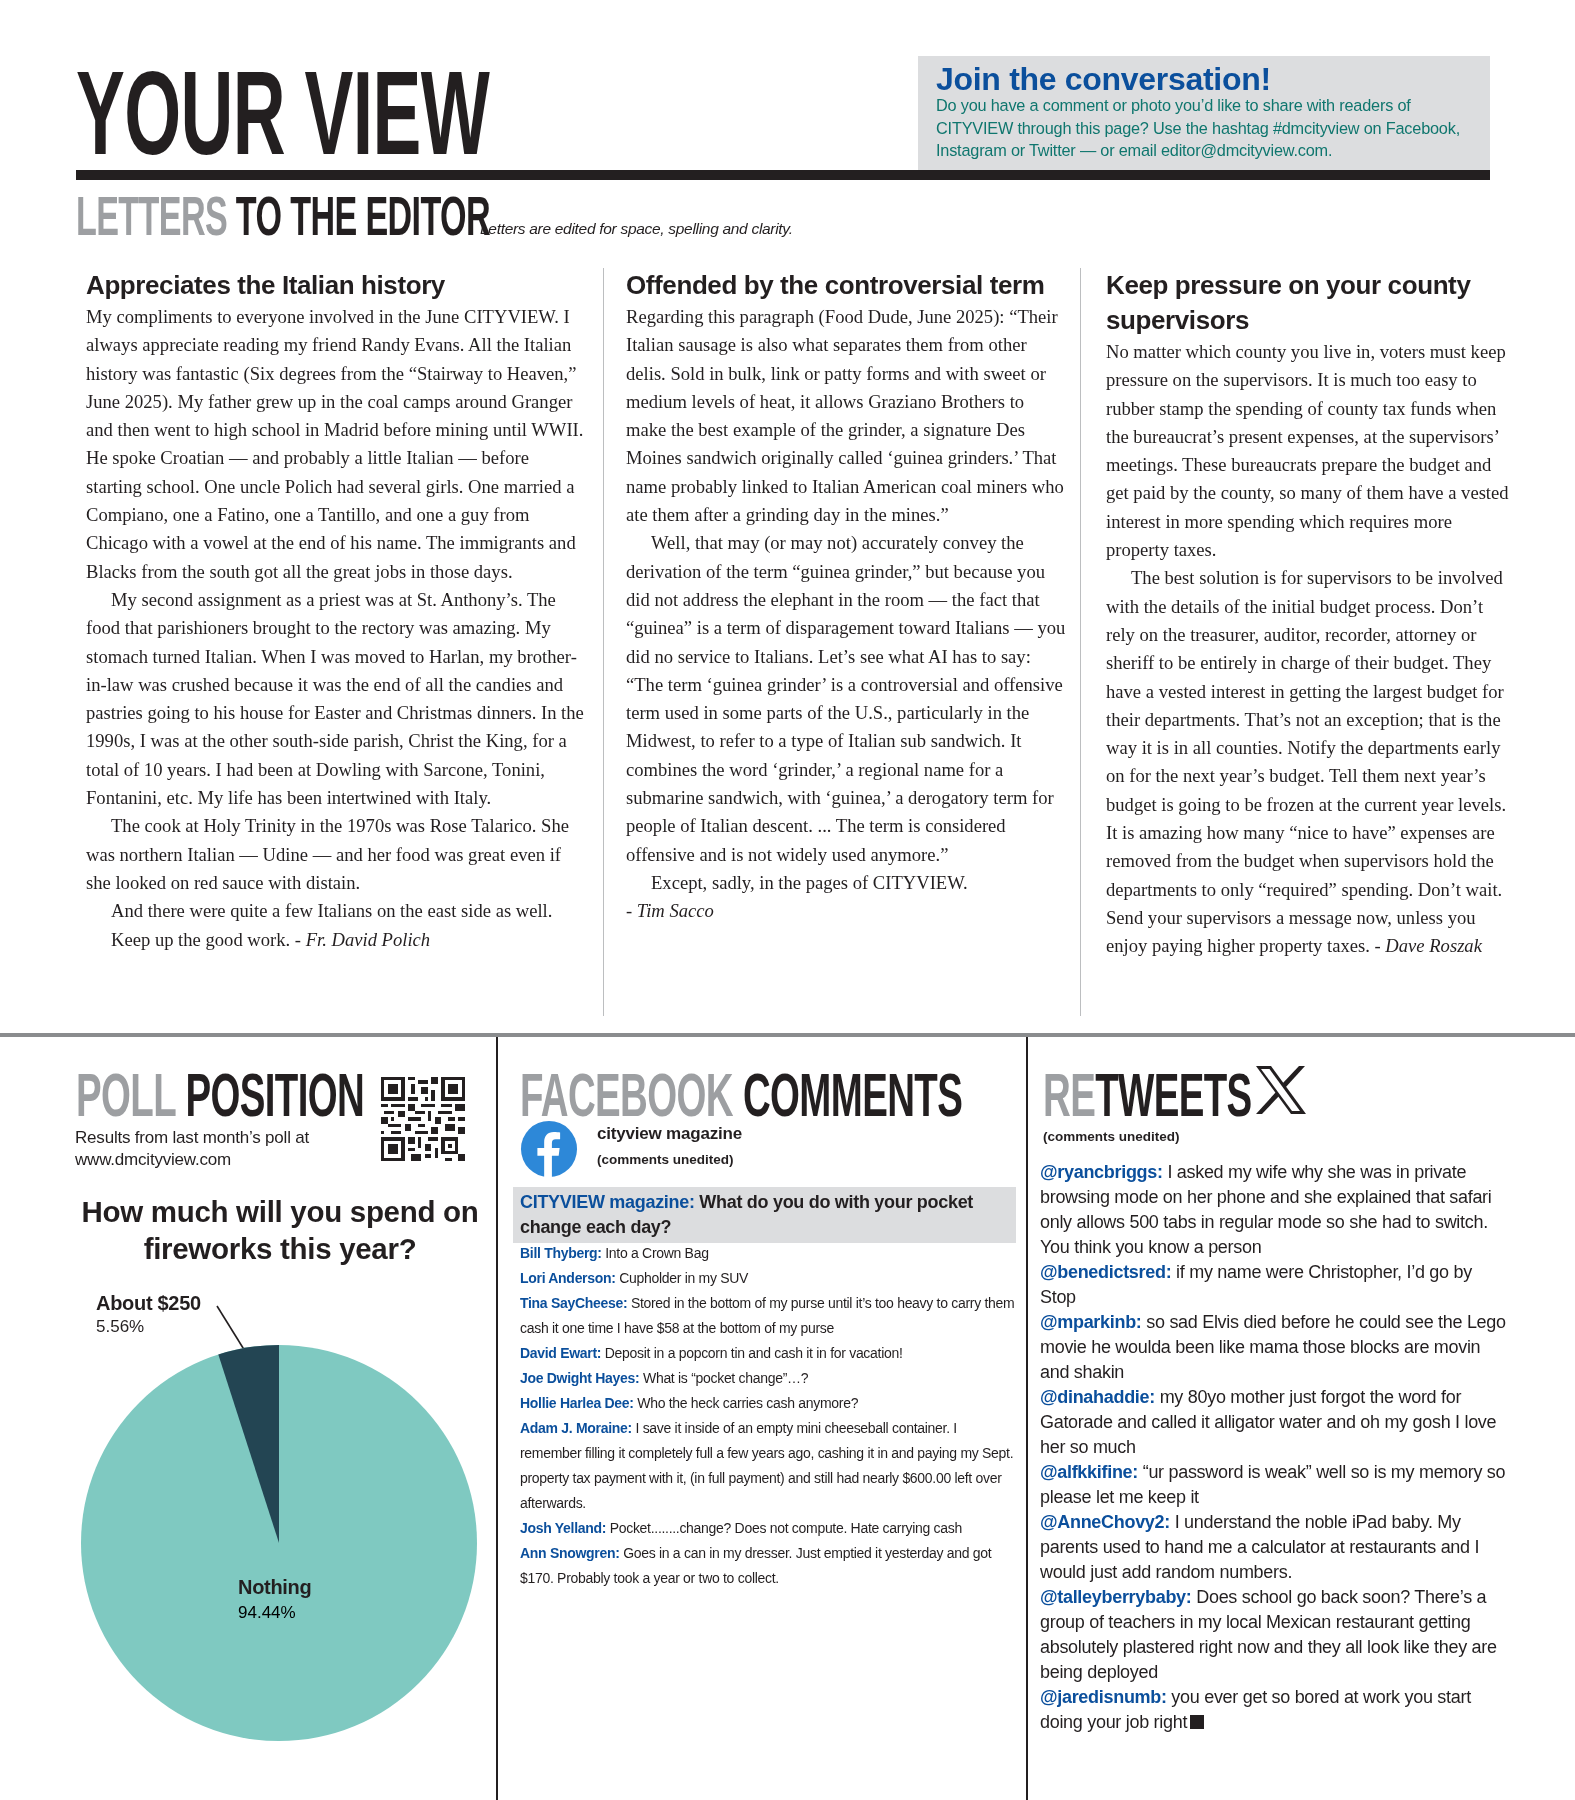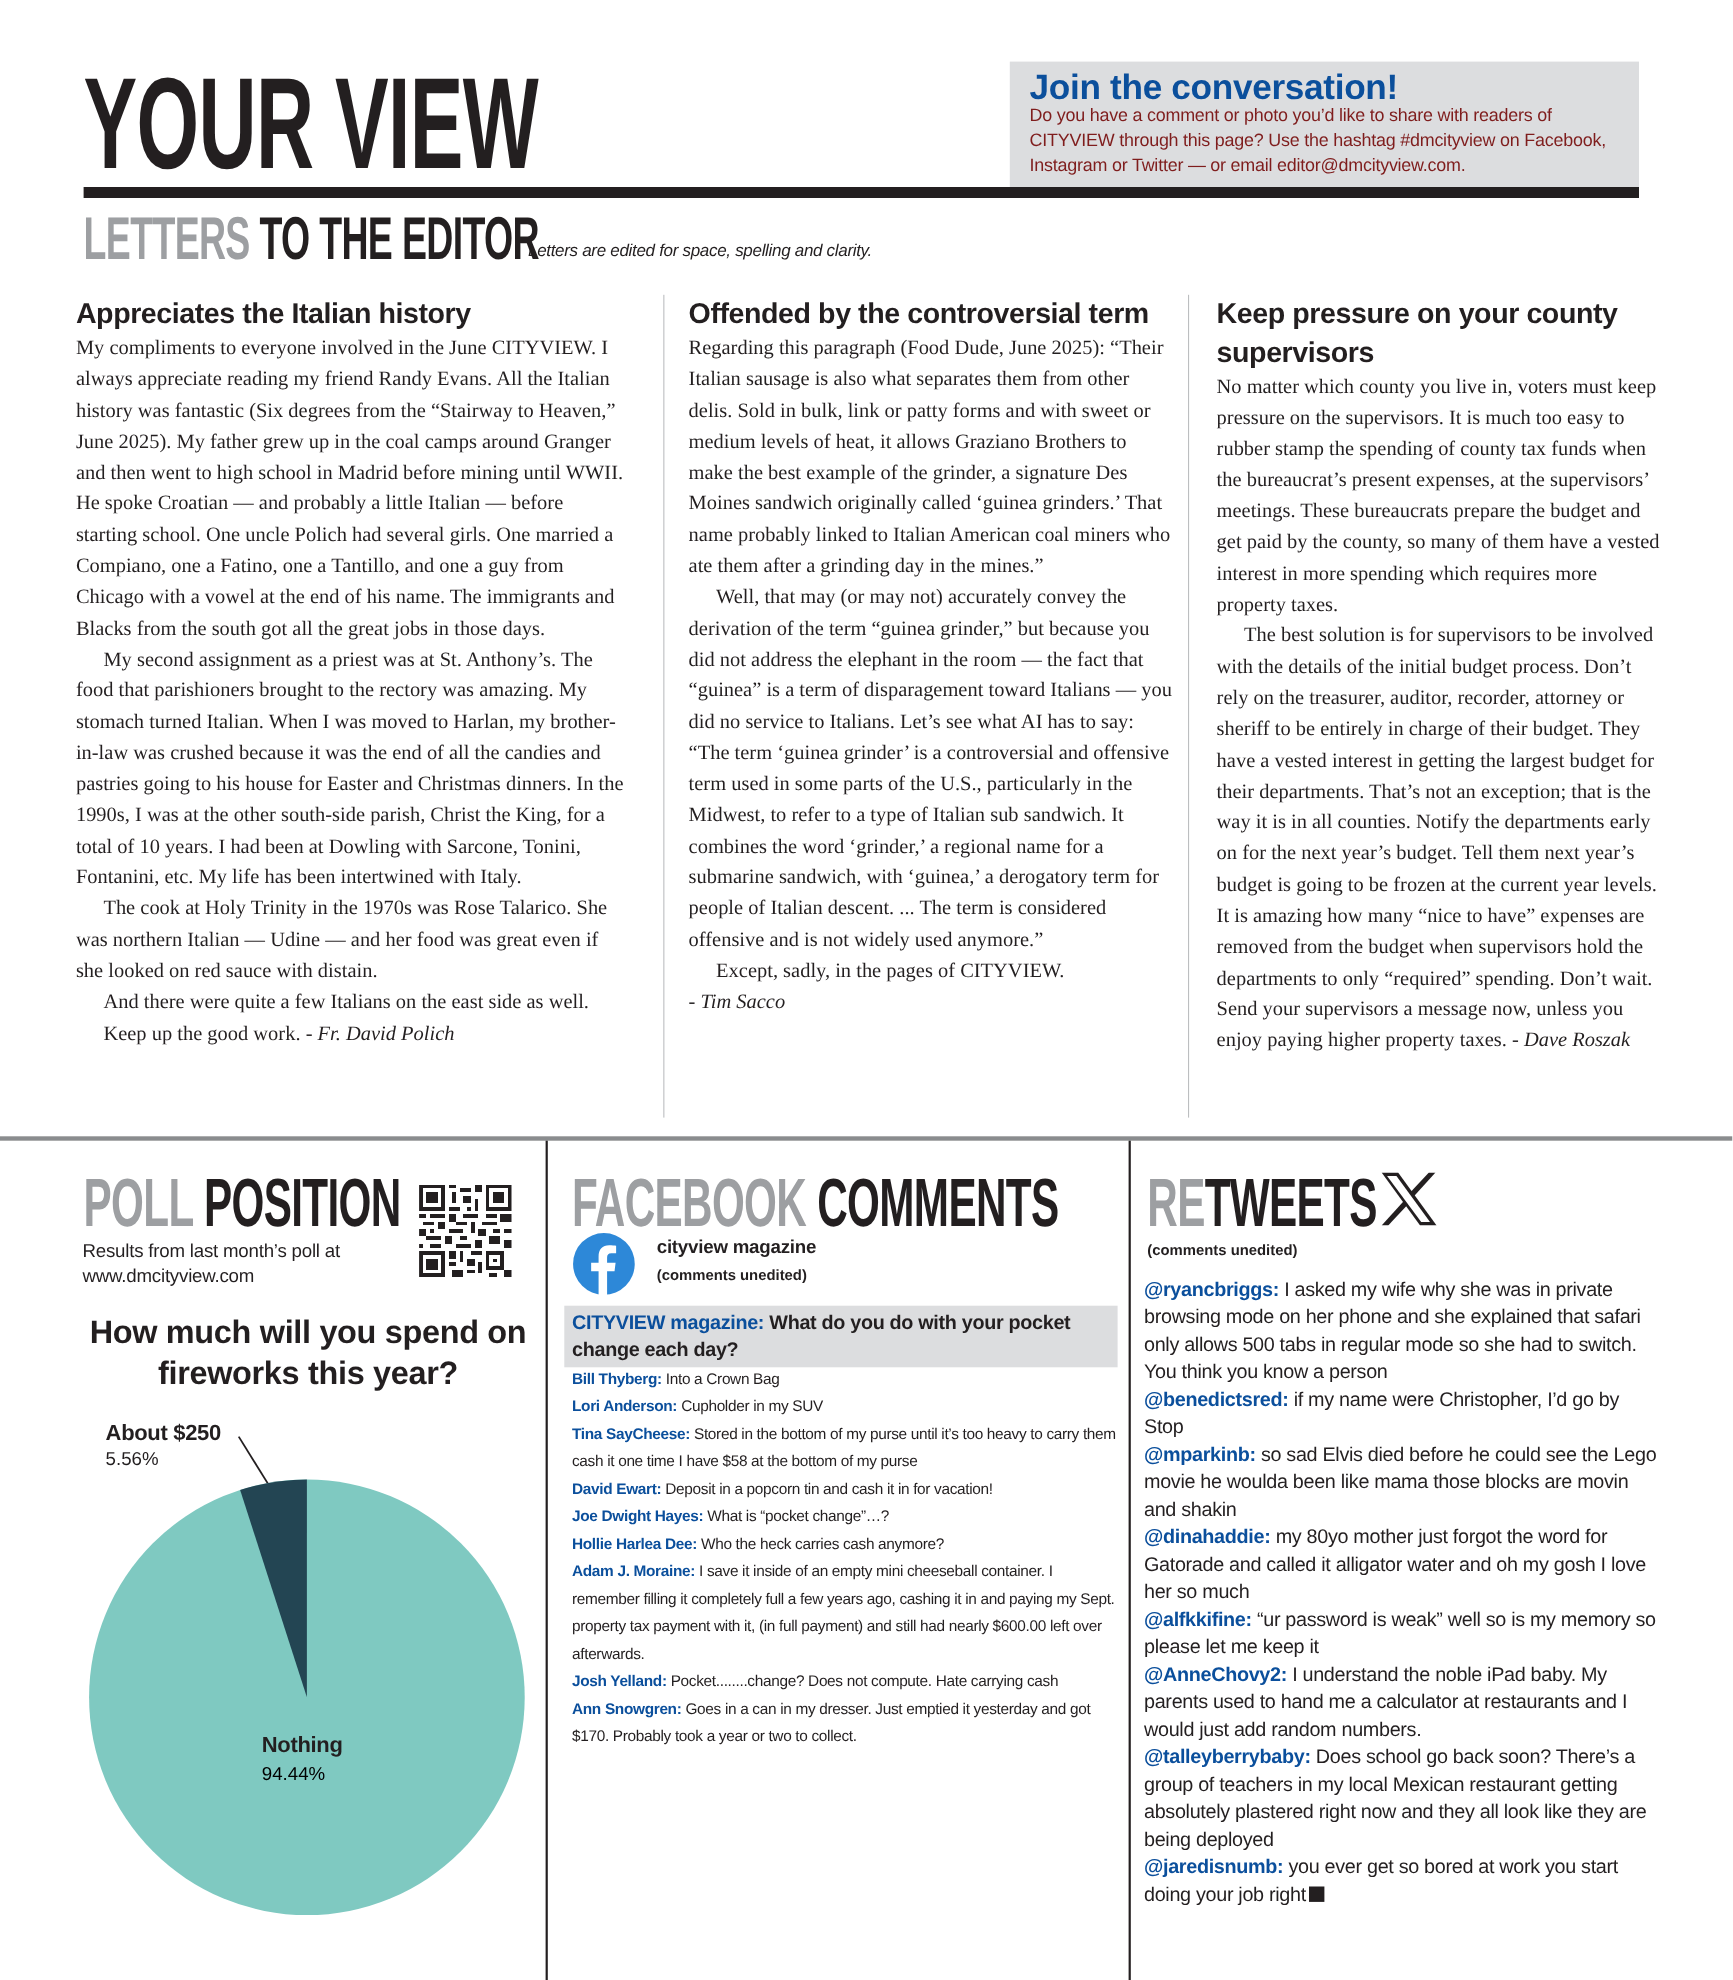--- a/index.html
+++ b/index.html
@@ -9,36 +9,36 @@
   .cond { font-family: "Liberation Sans", sans-serif; font-weight: bold; display: inline-block; transform-origin: left bottom; letter-spacing: -1px; }
   .gray { color: #9d9fa2; }
   .dark { color: #231f20; }
 
   
   #page-title { position: absolute; left: 76px; top: 58px; height: 110px; white-space: nowrap; }
   #page-title .cond { font-size: 118px; line-height: 110px; transform: scaleX(0.62); }
 
   #join-box { position: absolute; left: 918px; top: 56px; width: 572px; height: 115px; background: #dcdddf; padding: 8px 0 0 18px; }
   #join-box .join-title { font-size: 32px; font-weight: bold; color: #0b4f9c; line-height: 30px; letter-spacing: -0.3px; }
-  #join-box .join-text { font-size: 16.3px; line-height: 22.5px; color: #7f1d1d; letter-spacing: -0.2px; }
+  #join-box .join-text { font-size: 16.3px; line-height: 22.5px; color: #0f766e; letter-spacing: -0.2px; }
 
   #header-rule { position: absolute; left: 76px; top: 170px; width: 1414px; height: 10px; background: #231f20; }
 
   #letters-head { position: absolute; left: 76px; top: 190px; height: 52px; white-space: nowrap; }
   #letters-head .cond { font-size: 55px; line-height: 52px; transform: scaleX(0.62); }
   #letters-note { position: absolute; left: 480px; top: 220px; font-style: italic; font-size: 15.5px; color: #231f20; font-family: "Liberation Sans", sans-serif; letter-spacing: -0.3px; }
 
   
   .letter { position: absolute; top: 268px; }
   .letter h2 { font-family: "Liberation Sans", sans-serif; font-weight: bold; font-size: 26px; line-height: 35px; color: #231f20; letter-spacing: -0.4px; }
   .letter .body { font-family: "Liberation Serif", serif; font-size: 18.6px; line-height: 28.3px; color: #231f20; }
   .letter .body p { text-indent: 0; }
   .letter .body p.indent { text-indent: 25px; }
   .letter .sig { font-style: italic; }
-  #letter-1 { left: 69px; width: 500px; }
+  #letter-1 { left: 86px; width: 500px; }
   #letter-2 { left: 626px; width: 440px; }
   #letter-3 { left: 1106px; width: 410px; }
 
   .col-divider { position: absolute; top: 268px; width: 1px; height: 748px; background: #bcbec0; }
 
   #section-rule { position: absolute; left: 0; top: 1033px; width: 1575px; height: 4px; background: #8a8c8e; }
   .bottom-divider { position: absolute; top: 1037px; width: 1.5px; height: 763px; background: #231f20; }
 
   
   #poll-title { position: absolute; left: 76px; top: 1066px; height: 58px; white-space: nowrap; }

